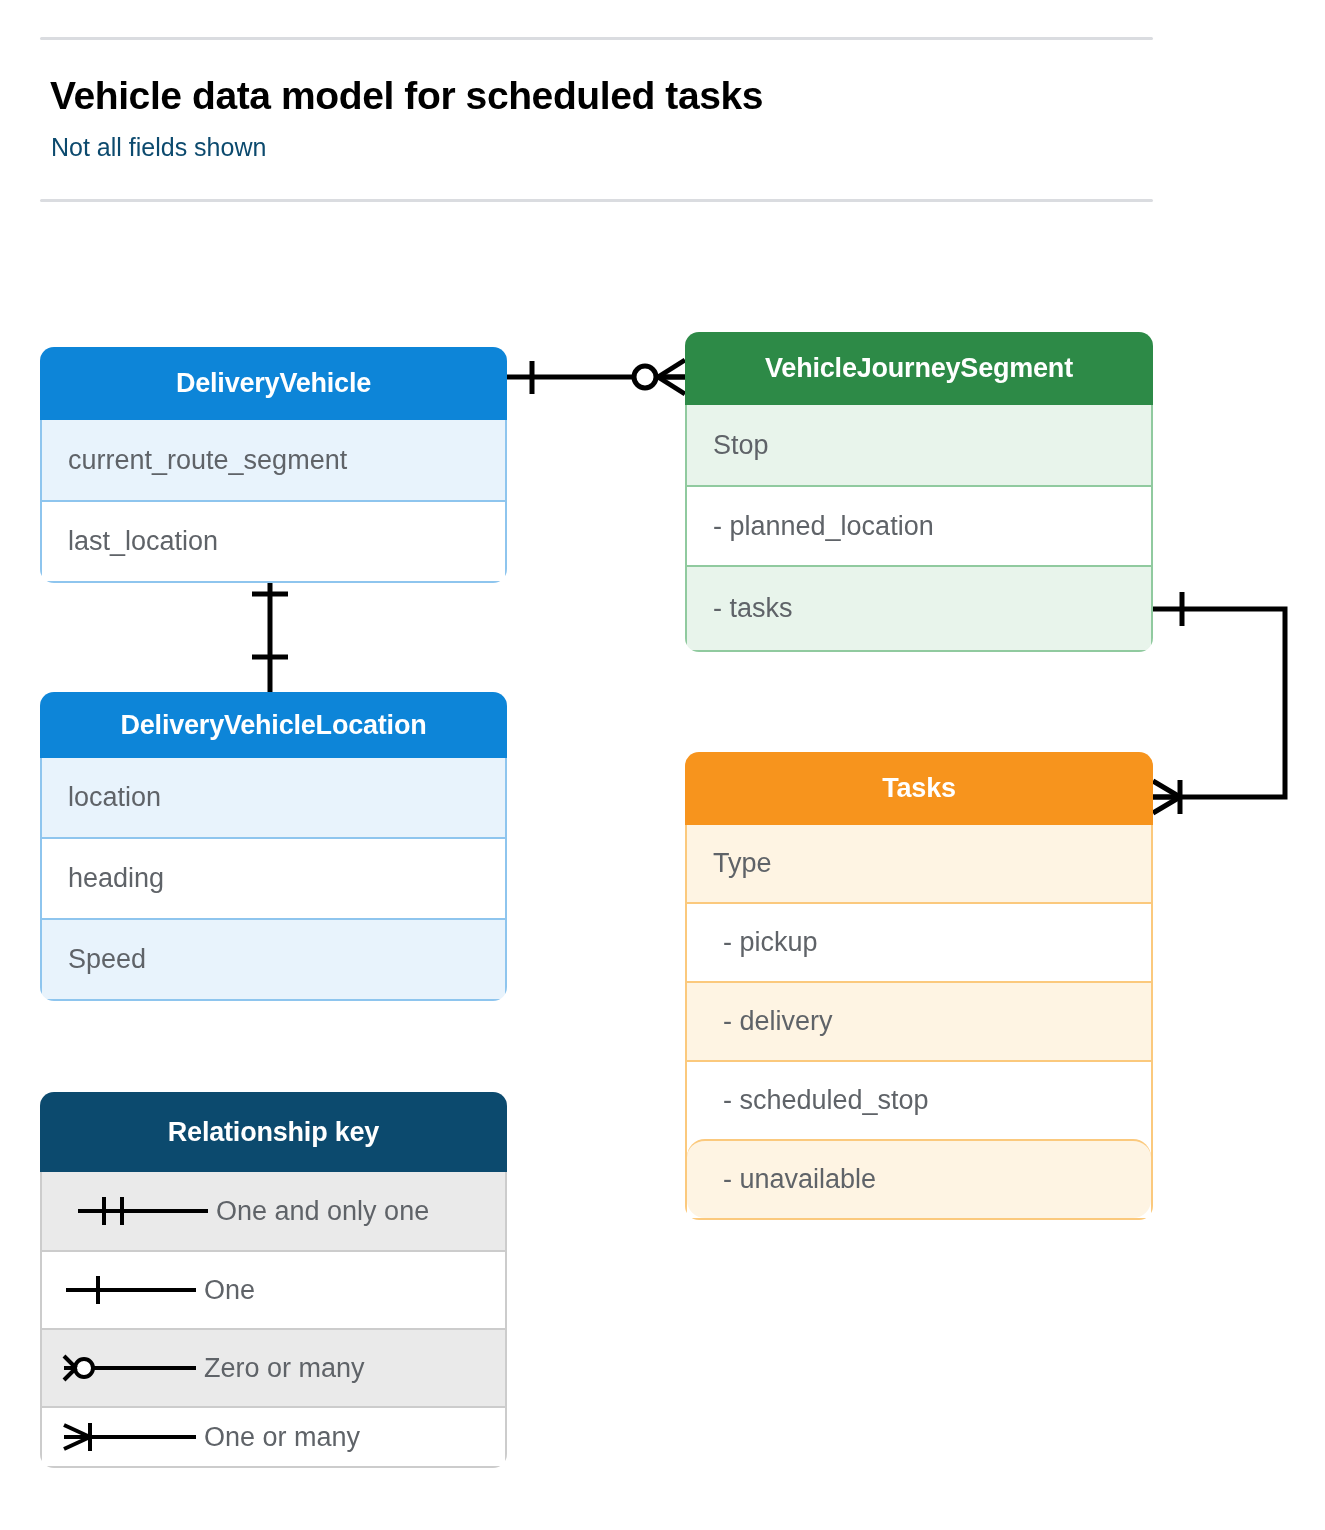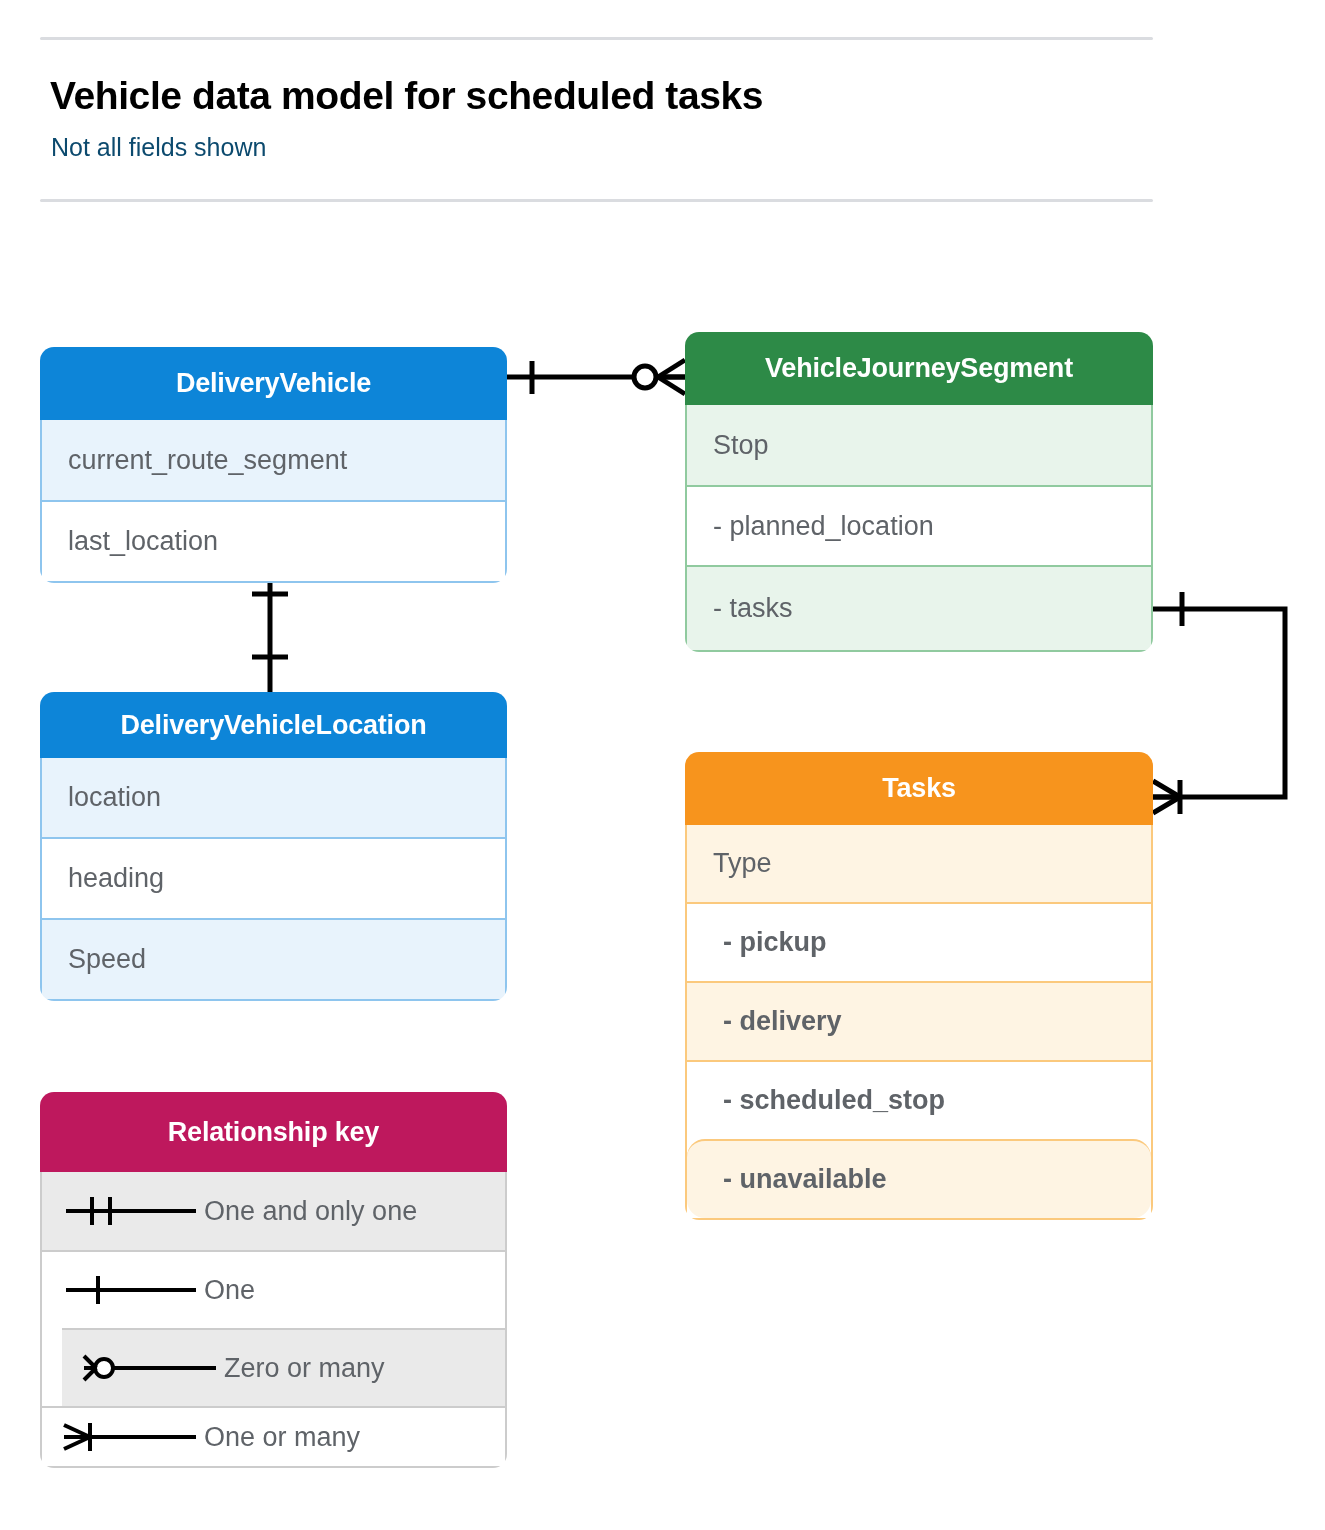--- a/index.html
+++ b/index.html
@@ -75,21 +75,21 @@
   .entity-row {
     display: flex;
     align-items: center;
     font-size: 27px;
     color: #5f6368;
     padding-left: 26px;
     border-top: 2px solid;
     white-space: nowrap;
   }
   .entity-row:first-child { border-top: none; }
-  .entity-row.sub { padding-left: 36px; font-weight: bold; }
+  .entity-row.sub { padding-left: 36px; }
 
   
   #box-delivery-vehicle, #box-delivery-vehicle-location { }
   .blue .entity-header { background: #0d85d8; }
   .blue .entity-rows { border-color: #8ec5ee; }
   .blue .entity-row { border-top-color: #8ec5ee; }
   .blue .entity-row.tint { background: #e8f3fc; }
   .blue .entity-row.plain { background: #ffffff; }
 
   
@@ -100,21 +100,21 @@
   .green .entity-row.plain { background: #ffffff; }
 
   
   .orange .entity-header { background: #f7941d; }
   .orange .entity-rows { border-color: #fbc97d; }
   .orange .entity-row { border-top-color: #fbc97d; }
   .orange .entity-row.tint { background: #fef4e3; }
   .orange .entity-row.plain { background: #ffffff; }
 
   
-  .gray .entity-header { background: #be185d; }
+  .gray .entity-header { background: #0c4a6e; }
   .gray .entity-rows { border-color: #cccccc; }
   .gray .entity-row { border-top-color: #cccccc; }
   .gray .entity-row.tint { background: #eaeaea; }
   .gray .entity-row.plain { background: #ffffff; }
 
   
   .legend-row {
     display: flex;
     align-items: center;
     padding-left: 0;
@@ -217,21 +217,21 @@
       <div class="entity-row tint sub" style="height:79px;">-  delivery</div>
       <div class="entity-row plain sub" style="height:79px;">-  scheduled_stop</div>
       <div class="entity-row tint sub" style="height:79px;border-radius:18px;">-  unavailable</div>
     </div>
   </div>
 
   <div class="entity gray" id="box-relationship-key" style="left:40px; top:1092px; width:467px;">
     <div class="entity-header" style="height:80px;">Relationship key</div>
     <div class="entity-rows">
 
-      <div class="entity-row tint legend-row" style="height:78px; padding-left:0;">
+      <div class="entity-row tint legend-row" style="height:78px; padding-left:12px;">
         <span class="legend-symbol">
           <svg width="162" height="40" viewBox="0 0 162 40">
             <g stroke="#000000" stroke-width="4" fill="none">
               <line x1="24" y1="20" x2="154" y2="20"></line>
               <line x1="50" y1="6" x2="50" y2="34"></line>
               <line x1="68" y1="6" x2="68" y2="34"></line>
             </g>
           </svg>
         </span>
         <span class="legend-label">One and only one</span>
@@ -242,21 +242,21 @@
           <svg width="162" height="40" viewBox="0 0 162 40">
             <g stroke="#000000" stroke-width="4" fill="none">
               <line x1="24" y1="20" x2="154" y2="20"></line>
               <line x1="56" y1="6" x2="56" y2="34"></line>
             </g>
           </svg>
         </span>
         <span class="legend-label">One</span>
       </div>
 
-      <div class="entity-row tint legend-row" style="height:78px; padding-left:0;margin-left:20px;">
+      <div class="entity-row tint legend-row" style="height:78px; padding-left:0;">
         <span class="legend-symbol">
           <svg width="162" height="40" viewBox="0 0 162 40">
             <g stroke="#000000" stroke-width="4" fill="none">
               <line x1="52" y1="20" x2="154" y2="20"></line>
               <circle cx="42" cy="20" r="9" fill="#ffffff"></circle>
               <line x1="22" y1="8" x2="34" y2="20"></line>
               <line x1="22" y1="20" x2="34" y2="20"></line>
               <line x1="22" y1="32" x2="34" y2="20"></line>
             </g>
           </svg>

